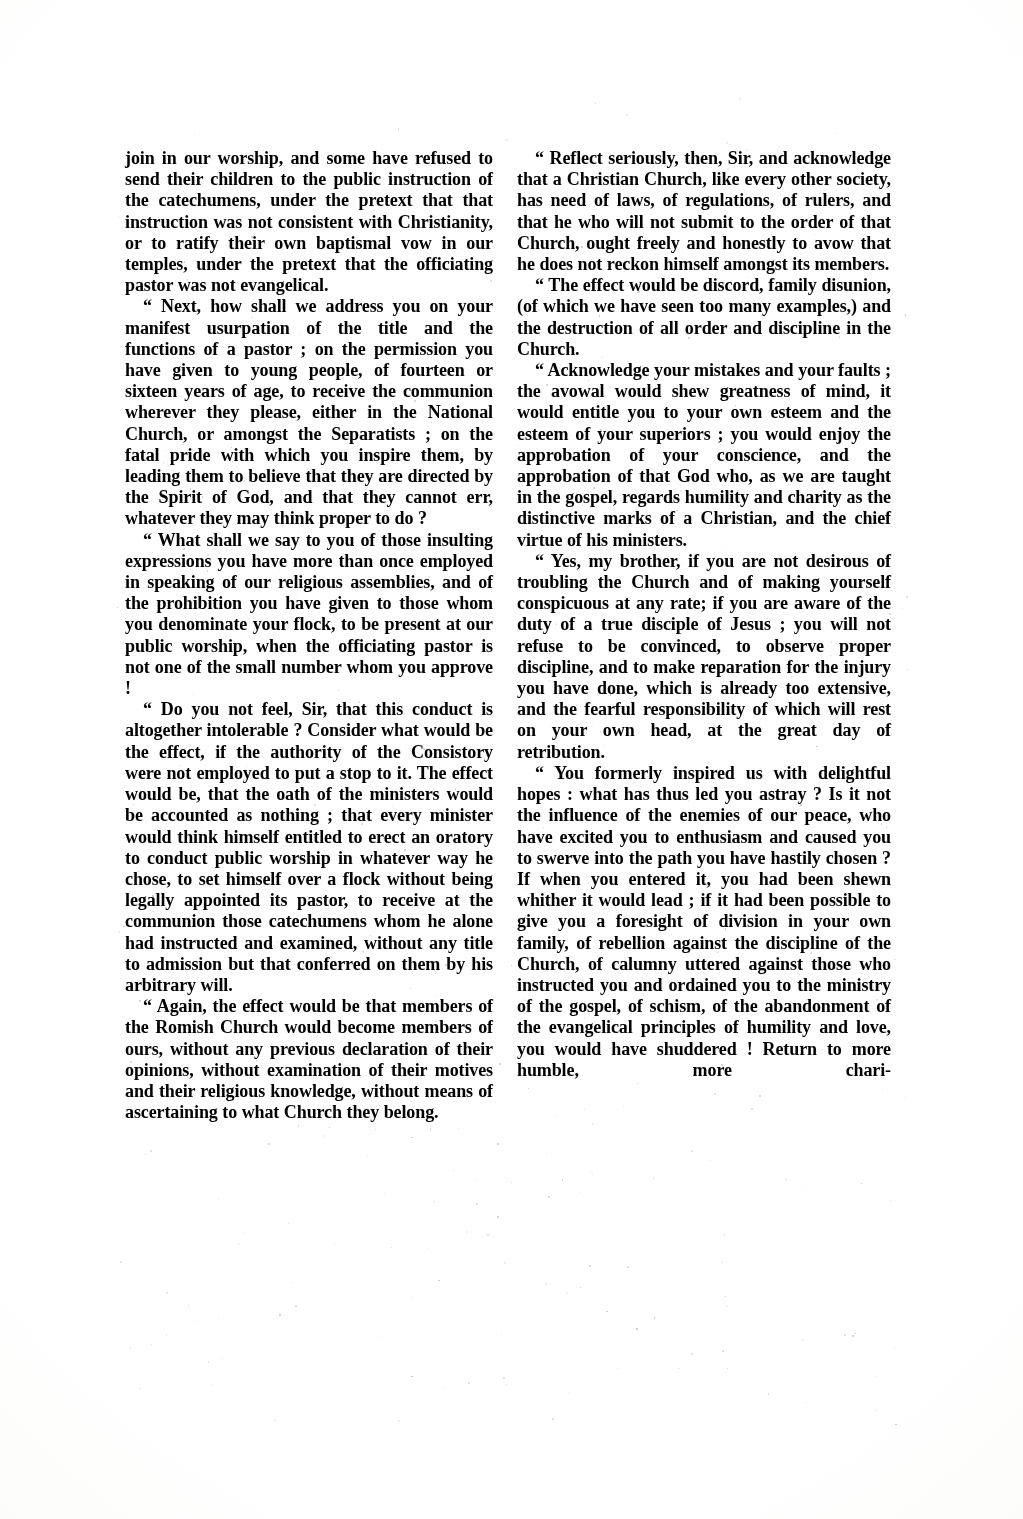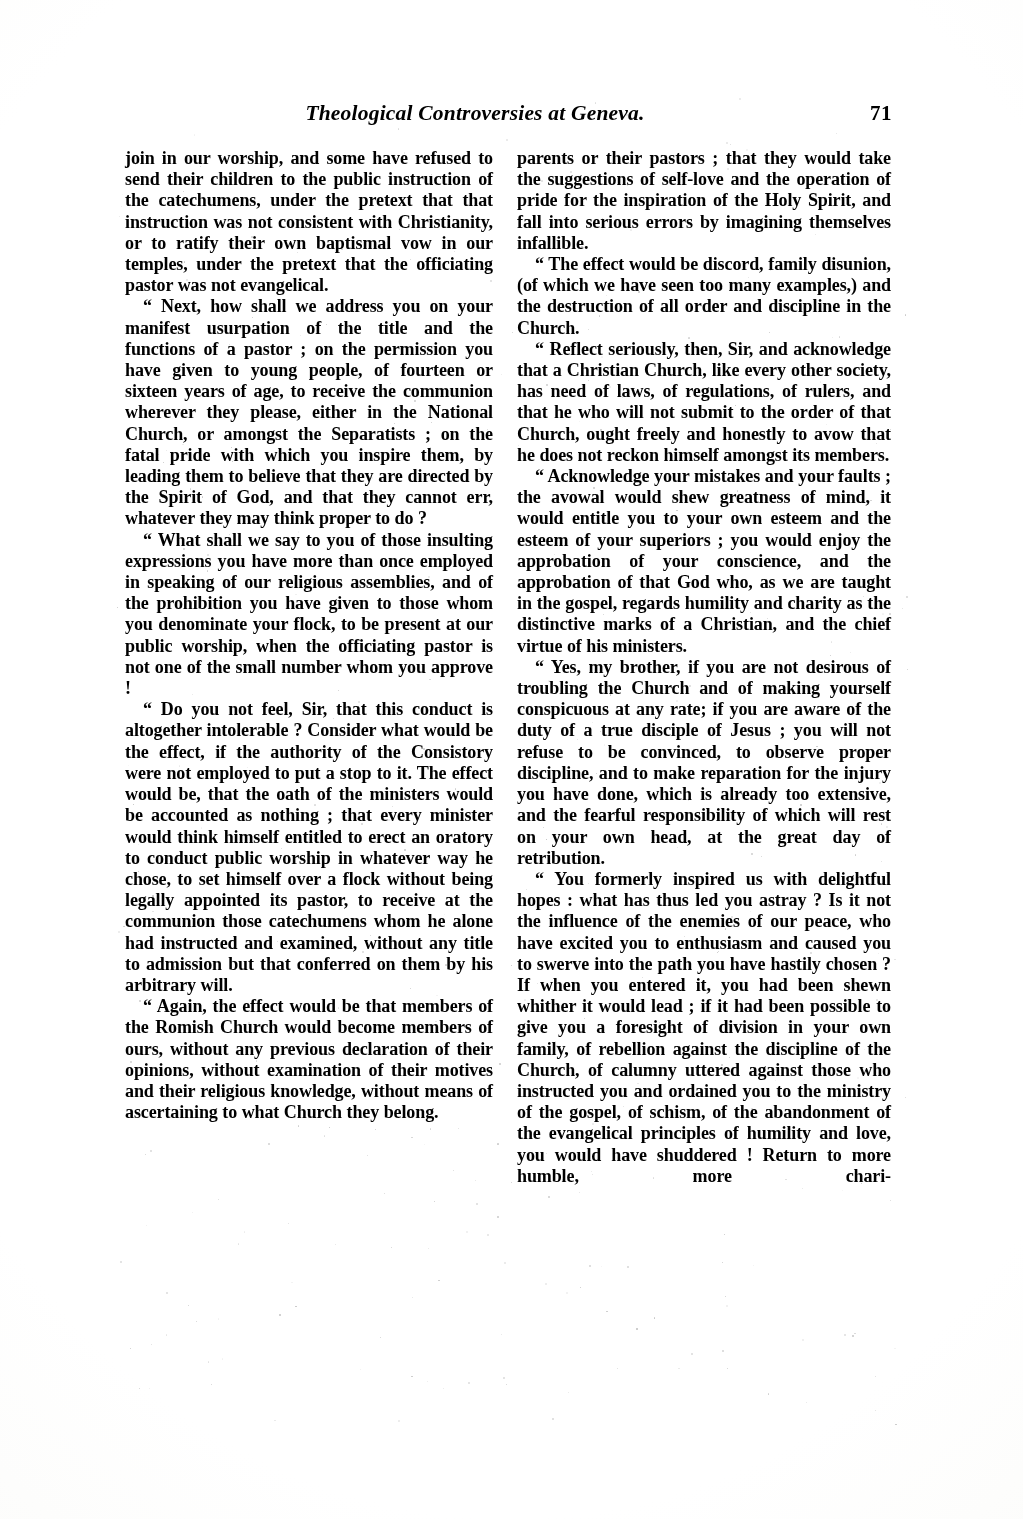--- a/index.html
+++ b/index.html
@@ -109,37 +109,32 @@
     border-radius: 50%;
   }
 </style>
 </head>
 <body>
 
 <div class="scan-paper"></div>
 
 <div class="page inked">
 
-  <div class="running-head">
-    <div class="head-title">Theological Controversies at Geneva.</div>
-    <div class="head-folio">71</div>
-  </div>
 
   <div class="col col-left">
     <p class="noindent">join in our worship, and some have refused to send their children to the public instruction of the catechumens, under the pretext that that instruction was not consistent with Christianity, or to ratify their own baptismal vow in our temples, under the pretext that the officiating pastor was not evangelical.</p>
     <p>“ Next, how shall we address you on your manifest usurpation of the title and the functions of a pastor ; on the permission you have given to young people, of fourteen or sixteen years of age, to receive the communion wherever they please, either in the National Church, or amongst the Separatists ; on the fatal pride with which you inspire them, by leading them to believe that they are directed by the Spirit of God, and that they cannot err, whatever they may think proper to do ?</p>
     <p>“ What shall we say to you of those insulting expressions you have more than once employed in speaking of our religious assemblies, and of the prohibition you have given to those whom you denominate your flock, to be present at our public worship, when the officiating pastor is not one of the small number whom you approve !</p>
     <p>“ Do you not feel, Sir, that this conduct is altogether intolerable ? Consider what would be the effect, if the authority of the Consistory were not employed to put a stop to it. The effect would be, that the oath of the ministers would be accounted as nothing ; that every minister would think himself entitled to erect an oratory to conduct public worship in whatever way he chose, to set himself over a flock without being legally appointed its pastor, to receive at the communion those catechumens whom he alone had instructed and examined, without any title to admission but that conferred on them by his arbitrary will.</p>
     <p>“ Again, the effect would be that members of the Romish Church would become members of ours, without any previous declaration of their opinions, without examination of their motives and their religious knowledge, without means of ascertaining to what Church they belong.</p>
   </div>
 
   <div class="col col-right">
-    <p class="noindent">parents or their pastors ; that they would take the suggestions of self-love and the operation of pride for the inspiration of the Holy Spirit, and fall into serious errors by imagining themselves infallible.</p>
+    <p>“ Reflect seriously, then, Sir, and acknowledge that a Christian Church, like every other society, has need of laws, of regulations, of rulers, and that he who will not submit to the order of that Church, ought freely and honestly to avow that he does not reckon himself amongst its members.</p>
     <p>“ The effect would be discord, family disunion, (of which we have seen too many examples,) and the destruction of all order and discipline in the Church.</p>
-    <p>“ Reflect seriously, then, Sir, and acknowledge that a Christian Church, like every other society, has need of laws, of regulations, of rulers, and that he who will not submit to the order of that Church, ought freely and honestly to avow that he does not reckon himself amongst its members.</p>
     <p>“ Acknowledge your mistakes and your faults ; the avowal would shew greatness of mind, it would entitle you to your own esteem and the esteem of your superiors ; you would enjoy the approbation of your conscience, and the approbation of that God who, as we are taught in the gospel, regards humility and charity as the distinctive marks of a Christian, and the chief virtue of his ministers.</p>
     <p>“ Yes, my brother, if you are not desirous of troubling the Church and of making yourself conspicuous at any rate; if you are aware of the duty of a true disciple of Jesus ; you will not refuse to be convinced, to observe proper discipline, and to make reparation for the injury you have done, which is already too extensive, and the fearful responsibility of which will rest on your own head, at the great day of retribution.</p>
     <p class="runon">“ You formerly inspired us with delightful hopes : what has thus led you astray ? Is it not the influence of the enemies of our peace, who have excited you to enthusiasm and caused you to swerve into the path you have hastily chosen ? If when you entered it, you had been shewn whither it would lead ; if it had been possible to give you a foresight of division in your own family, of rebellion against the discipline of the Church, of calumny uttered against those who instructed you and ordained you to the ministry of the gospel, of schism, of the abandonment of the evangelical principles of humility and love, you would have shuddered ! Return to more humble, more chari-</p>
   </div>
 
 </div>
 
 <div class="speckles" id="speckles">
     <span class="spk" style="left:139.3px;top:999.8px;width:2.0px;height:2.0px;opacity:0.47"></span>
     <span class="spk" style="left:429.6px;top:1128.0px;width:1.8px;height:1.8px;opacity:0.40"></span>

